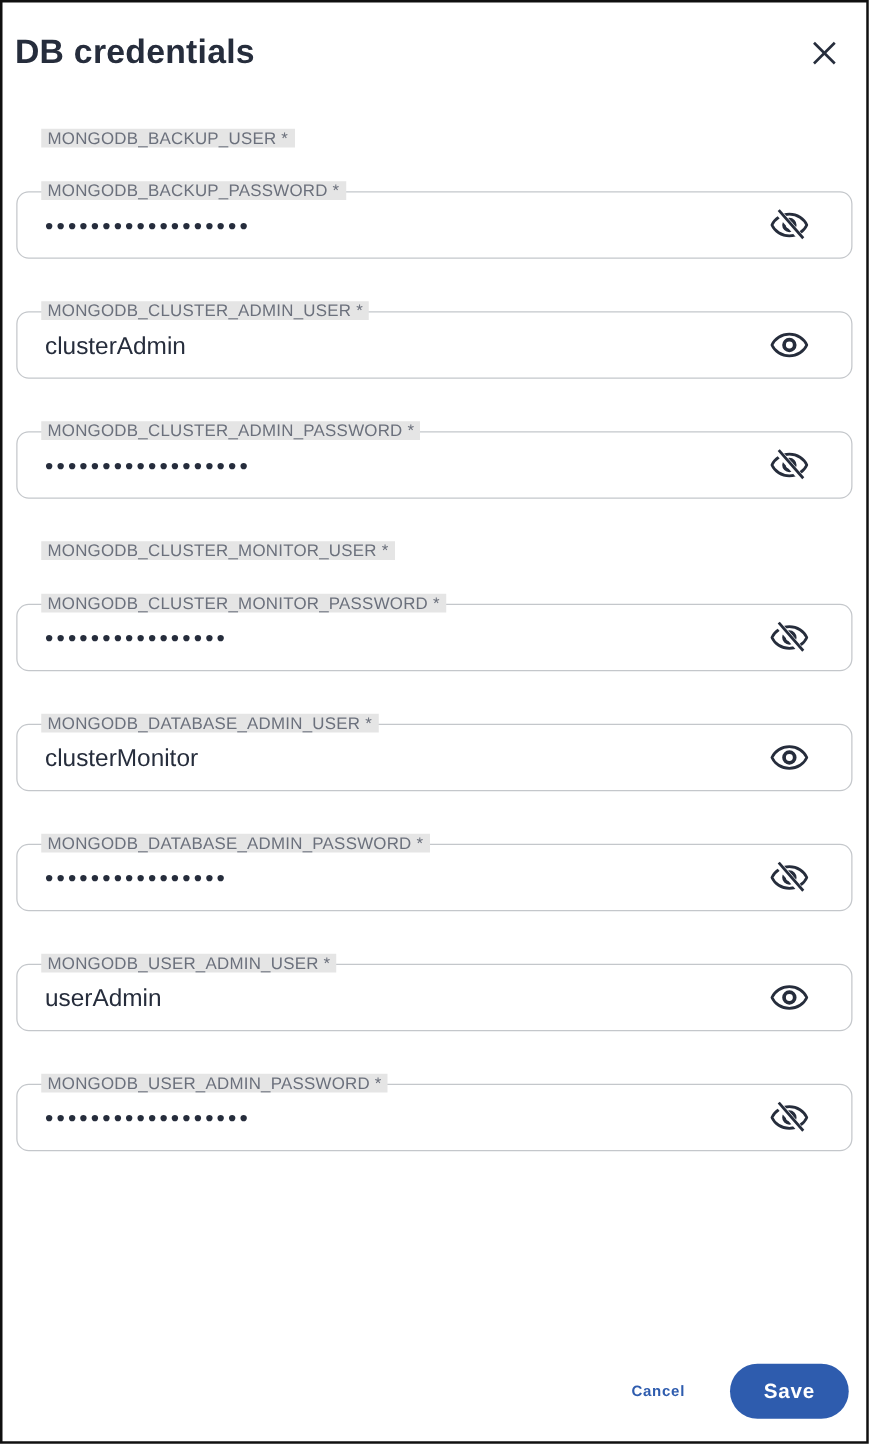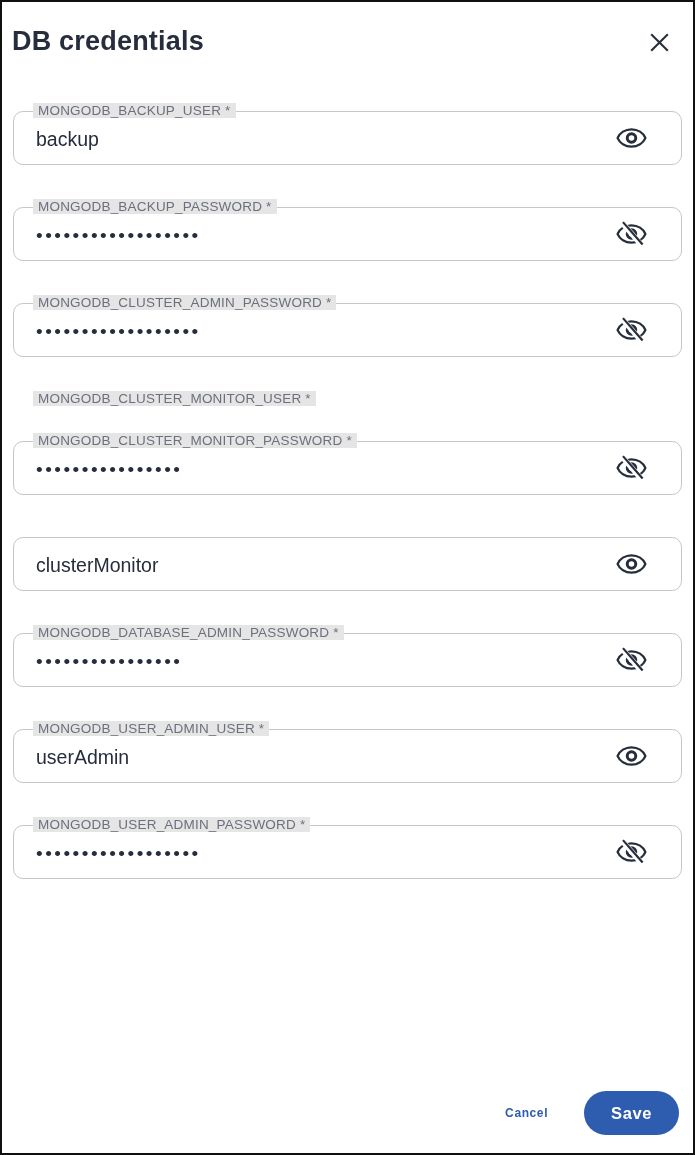--- a/index.html
+++ b/index.html
@@ -99,80 +99,84 @@
         <line x1="5" y1="5" x2="21" y2="21" stroke="#262d3c" stroke-width="2"></line>
         <line x1="21" y1="5" x2="5" y2="21" stroke="#262d3c" stroke-width="2"></line>
       </svg>
     </span>
   </button>
 </div>
 
 <div class="fields">
     <div class="field">
     <span class="field-label">MONGODB_BACKUP_USER *</span>
-    <div class="field-box">
-      <span class="field-value">backup</span>
+  </div>
+    <div class="field">
+    <span class="field-label">MONGODB_BACKUP_PASSWORD *</span>
+    <div class="field-box">
+      <span class="field-value password">••••••••••••••••••</span>
+      <button class="eye-btn">
+
+        <svg class="icon-eye-off" width="31" height="26" viewBox="0 0 24 20" style="display: block;">
+          <path d="M12 3.3 C 7.1 3.3 2.9 6.1 1.2 10 C 2.9 13.9 7.1 16.7 12 16.7 C 16.9 16.7 21.1 13.9 22.8 10 C 21.1 6.1 16.9 3.3 12 3.3 Z" fill="none" stroke="#262d3c" stroke-width="1.7" stroke-linejoin="round"></path>
+          <circle cx="12" cy="10" r="3.3" fill="none" stroke="#262d3c" stroke-width="2.3"></circle>
+          <line x1="4.6" y1="1.2" x2="19.8" y2="18.6" stroke="#ffffff" stroke-width="4.2"></line>
+          <line x1="5.4" y1="0.8" x2="20.6" y2="18.2" stroke="#262d3c" stroke-width="1.7"></line>
+        </svg>
+      </button>
+    </div>
+  </div>
+    <div class="field">
+    <span class="field-label">MONGODB_CLUSTER_ADMIN_USER *</span>
+    <div class="field-box">
+      <span class="field-value">clusterAdmin</span>
       <button class="eye-btn">
         <svg class="icon-eye" width="31" height="26" viewBox="0 0 24 20" style="display: block;">
           <path d="M12 3.3 C 7.1 3.3 2.9 6.1 1.2 10 C 2.9 13.9 7.1 16.7 12 16.7 C 16.9 16.7 21.1 13.9 22.8 10 C 21.1 6.1 16.9 3.3 12 3.3 Z" fill="none" stroke="#262d3c" stroke-width="1.7" stroke-linejoin="round"></path>
           <circle cx="12" cy="10" r="3.3" fill="none" stroke="#262d3c" stroke-width="2.3"></circle>
         </svg>
 
       </button>
     </div>
   </div>
     <div class="field">
-    <span class="field-label">MONGODB_BACKUP_PASSWORD *</span>
+    <span class="field-label">MONGODB_CLUSTER_ADMIN_PASSWORD *</span>
     <div class="field-box">
       <span class="field-value password">••••••••••••••••••</span>
       <button class="eye-btn">
 
         <svg class="icon-eye-off" width="31" height="26" viewBox="0 0 24 20" style="display: block;">
           <path d="M12 3.3 C 7.1 3.3 2.9 6.1 1.2 10 C 2.9 13.9 7.1 16.7 12 16.7 C 16.9 16.7 21.1 13.9 22.8 10 C 21.1 6.1 16.9 3.3 12 3.3 Z" fill="none" stroke="#262d3c" stroke-width="1.7" stroke-linejoin="round"></path>
           <circle cx="12" cy="10" r="3.3" fill="none" stroke="#262d3c" stroke-width="2.3"></circle>
           <line x1="4.6" y1="1.2" x2="19.8" y2="18.6" stroke="#ffffff" stroke-width="4.2"></line>
           <line x1="5.4" y1="0.8" x2="20.6" y2="18.2" stroke="#262d3c" stroke-width="1.7"></line>
         </svg>
       </button>
     </div>
   </div>
     <div class="field">
-    <span class="field-label">MONGODB_CLUSTER_ADMIN_PASSWORD *</span>
-    <div class="field-box">
-      <span class="field-value password">••••••••••••••••••</span>
-      <button class="eye-btn">
-
-        <svg class="icon-eye-off" width="31" height="26" viewBox="0 0 24 20" style="display: block;">
-          <path d="M12 3.3 C 7.1 3.3 2.9 6.1 1.2 10 C 2.9 13.9 7.1 16.7 12 16.7 C 16.9 16.7 21.1 13.9 22.8 10 C 21.1 6.1 16.9 3.3 12 3.3 Z" fill="none" stroke="#262d3c" stroke-width="1.7" stroke-linejoin="round"></path>
-          <circle cx="12" cy="10" r="3.3" fill="none" stroke="#262d3c" stroke-width="2.3"></circle>
-          <line x1="4.6" y1="1.2" x2="19.8" y2="18.6" stroke="#ffffff" stroke-width="4.2"></line>
-          <line x1="5.4" y1="0.8" x2="20.6" y2="18.2" stroke="#262d3c" stroke-width="1.7"></line>
-        </svg>
-      </button>
-    </div>
-  </div>
-    <div class="field">
     <span class="field-label">MONGODB_CLUSTER_MONITOR_USER *</span>
   </div>
     <div class="field">
     <span class="field-label">MONGODB_CLUSTER_MONITOR_PASSWORD *</span>
     <div class="field-box">
       <span class="field-value password">••••••••••••••••</span>
       <button class="eye-btn">
 
         <svg class="icon-eye-off" width="31" height="26" viewBox="0 0 24 20" style="display: block;">
           <path d="M12 3.3 C 7.1 3.3 2.9 6.1 1.2 10 C 2.9 13.9 7.1 16.7 12 16.7 C 16.9 16.7 21.1 13.9 22.8 10 C 21.1 6.1 16.9 3.3 12 3.3 Z" fill="none" stroke="#262d3c" stroke-width="1.7" stroke-linejoin="round"></path>
           <circle cx="12" cy="10" r="3.3" fill="none" stroke="#262d3c" stroke-width="2.3"></circle>
           <line x1="4.6" y1="1.2" x2="19.8" y2="18.6" stroke="#ffffff" stroke-width="4.2"></line>
           <line x1="5.4" y1="0.8" x2="20.6" y2="18.2" stroke="#262d3c" stroke-width="1.7"></line>
         </svg>
       </button>
     </div>
   </div>
     <div class="field">
+    <span class="field-label">MONGODB_DATABASE_ADMIN_USER *</span>
     <div class="field-box">
       <span class="field-value">clusterMonitor</span>
       <button class="eye-btn">
         <svg class="icon-eye" width="31" height="26" viewBox="0 0 24 20" style="display: block;">
           <path d="M12 3.3 C 7.1 3.3 2.9 6.1 1.2 10 C 2.9 13.9 7.1 16.7 12 16.7 C 16.9 16.7 21.1 13.9 22.8 10 C 21.1 6.1 16.9 3.3 12 3.3 Z" fill="none" stroke="#262d3c" stroke-width="1.7" stroke-linejoin="round"></path>
           <circle cx="12" cy="10" r="3.3" fill="none" stroke="#262d3c" stroke-width="2.3"></circle>
         </svg>
 
       </button>
     </div>

